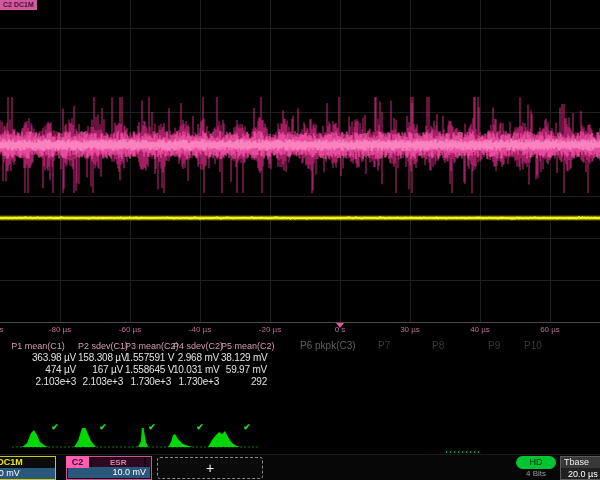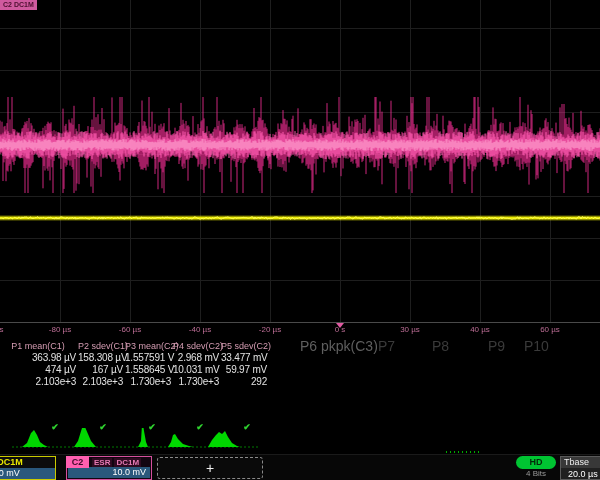--- a/index.html
+++ b/index.html
@@ -34,43 +34,43 @@
   .trow.stripe{background:#242424;}
   .trow.hdr{height:12px;}
   .cell{
     position:absolute;top:0;height:12px;line-height:12px;font-size:10px;color:#e2e2e2;
     text-align:right;letter-spacing:-0.2px;white-space:nowrap;
   }
   .hcell{
     position:absolute;top:0;height:12px;line-height:12px;font-size:9px;color:#d49cb2;
     text-align:center;white-space:nowrap;
   }
-  .hdim{position:absolute;top:0;height:12px;line-height:12px;font-size:14px;white-space:nowrap;}
+  .hdim{position:absolute;top:0;height:12px;line-height:12px;font-size:10px;white-space:nowrap;}
   .c0{left:0;width:76px;}  .c1{left:78px;width:45px;} .c2{left:125px;width:46px;}
   .c3{left:173px;width:46px;} .c4{left:221px;width:46px;}
   #check-row{position:absolute;left:0;top:424px;width:600px;height:10px;}
   .chk{position:absolute;top:-2px;transform:translateX(-50%);color:#2fd32f;font-size:9px;font-weight:bold;}
   
   #histicon-svg{position:absolute;left:0;top:428px;}
   
   #bottom-bar{position:absolute;left:0;top:454px;width:600px;height:26px;background:#070707;border-top:1px solid #1a1a1a;}
   .descbox{position:absolute;top:1px;height:24px;box-sizing:border-box;overflow:hidden;}
   #c1-box{left:-50px;width:106px;border:1px solid #caca00;background:#0c0c0c;}
   #c1-top{height:11px;line-height:11px;text-align:center;color:#e9e900;font-size:9px;font-weight:bold;white-space:nowrap;}
   #c1-val{height:11px;line-height:11px;text-align:center;color:#fff;font-size:9px;background:#2a587c;white-space:nowrap;}
   #c2-box{left:66px;width:86px;border:1px solid #d5509d;background:#120510;}
   #c2-flags{position:absolute;left:25px;top:1px;height:10px;display:flex;gap:2px;}
-  .flagchip{background:#2e0a20;color:#e67ab4;font-size:8px;line-height:10px;padding:0 2px;font-weight:bold;text-align:right;}
+  .flagchip{background:#2e0a20;color:#e67ab4;font-size:8px;line-height:10px;padding:0 18px;font-weight:bold;text-align:right;}
   #c2-val{position:absolute;left:1px;right:1px;bottom:1px;height:11px;line-height:11px;background:#2a587c;color:#fff;font-size:9px;text-align:right;padding-right:4px;}
   #c2-chip{position:absolute;left:66px;top:1px;width:23px;height:12px;background:#ff5fb0;color:#3c0a28;font-size:9px;font-weight:bold;text-align:center;line-height:12px;z-index:2;}
   #add-box{
     position:absolute;left:157px;top:2px;width:104px;height:20px;border:1px dashed #8a8a8a;border-radius:3px;
     color:#f0f0f0;font-size:14px;text-align:center;line-height:20px;background:#0a0a0a;
   }
-  #hd-badge{position:absolute;left:516px;top:1px;width:40px;height:13px;background:#00c432;border-radius:7px;color:#032b0a;font-size:9px;font-weight:bold;text-align:center;line-height:13px;}
+  #hd-badge{position:absolute;left:516px;top:1px;width:40px;height:13px;background:#00c432;border-radius:7px;color:#032b0a;font-size:9px;font-weight:normal;text-align:center;line-height:13px;}
   #hd-bits{position:absolute;left:512px;top:14px;width:48px;color:#9a9a9a;font-size:8px;text-align:center;}
   #tbase-box{left:560px;width:90px;border:1px solid #5a5a5a;background:#383838;}
   #tbase-top{height:11px;line-height:11px;color:#eee;font-size:9px;padding-left:3px;}
   #tbase-val{height:12px;line-height:12px;color:#fff;font-size:9px;background:#202020;padding-left:7px;}
 </style>
 </head>
 <body>
 
 <div id="screen">
 
@@ -120,33 +120,33 @@
     <span class="tick" style="left:480px">40 µs</span>
     <span class="tick" style="left:550px">60 µs</span>
   </div>
 
   <div id="measure-table">
     <div class="trow hdr">
       <span class="hcell c0">P1 mean(C1)</span>
       <span class="hcell c1">P2 sdev(C1)</span>
       <span class="hcell c2">P3 mean(C2)</span>
       <span class="hcell c3">P4 sdev(C2)</span>
-      <span class="hcell c4">P5 sdev(C2)</span>
+      <span class="hcell c4">P5 mean(C2)</span>
       <span class="hdim" style="left:300px;color:#5f5f5f">P6 pkpk(C3)</span>
       <span class="hdim" style="left:378px;color:#3a3a3a">P7</span>
       <span class="hdim" style="left:432px;color:#3a3a3a">P8</span>
       <span class="hdim" style="left:488px;color:#3a3a3a">P9</span>
       <span class="hdim" style="left:524px;color:#3a3a3a">P10</span>
     </div>
     <div class="trow">
       <span class="cell c0">363.98 µV</span>
       <span class="cell c1">158.308 µV</span>
       <span class="cell c2">1.557591 V</span>
       <span class="cell c3">2.968 mV</span>
-      <span class="cell c4">33.477 mV</span>
+      <span class="cell c4">38.129 mV</span>
     </div>
     <div class="trow">
       <span class="cell c0">474 µV</span>
       <span class="cell c1">167 µV</span>
       <span class="cell c2">1.558645 V</span>
       <span class="cell c3">10.031 mV</span>
       <span class="cell c4">59.97 mV</span>
     </div>
     <div class="trow">
       <span class="cell c0">2.103e+3</span>

